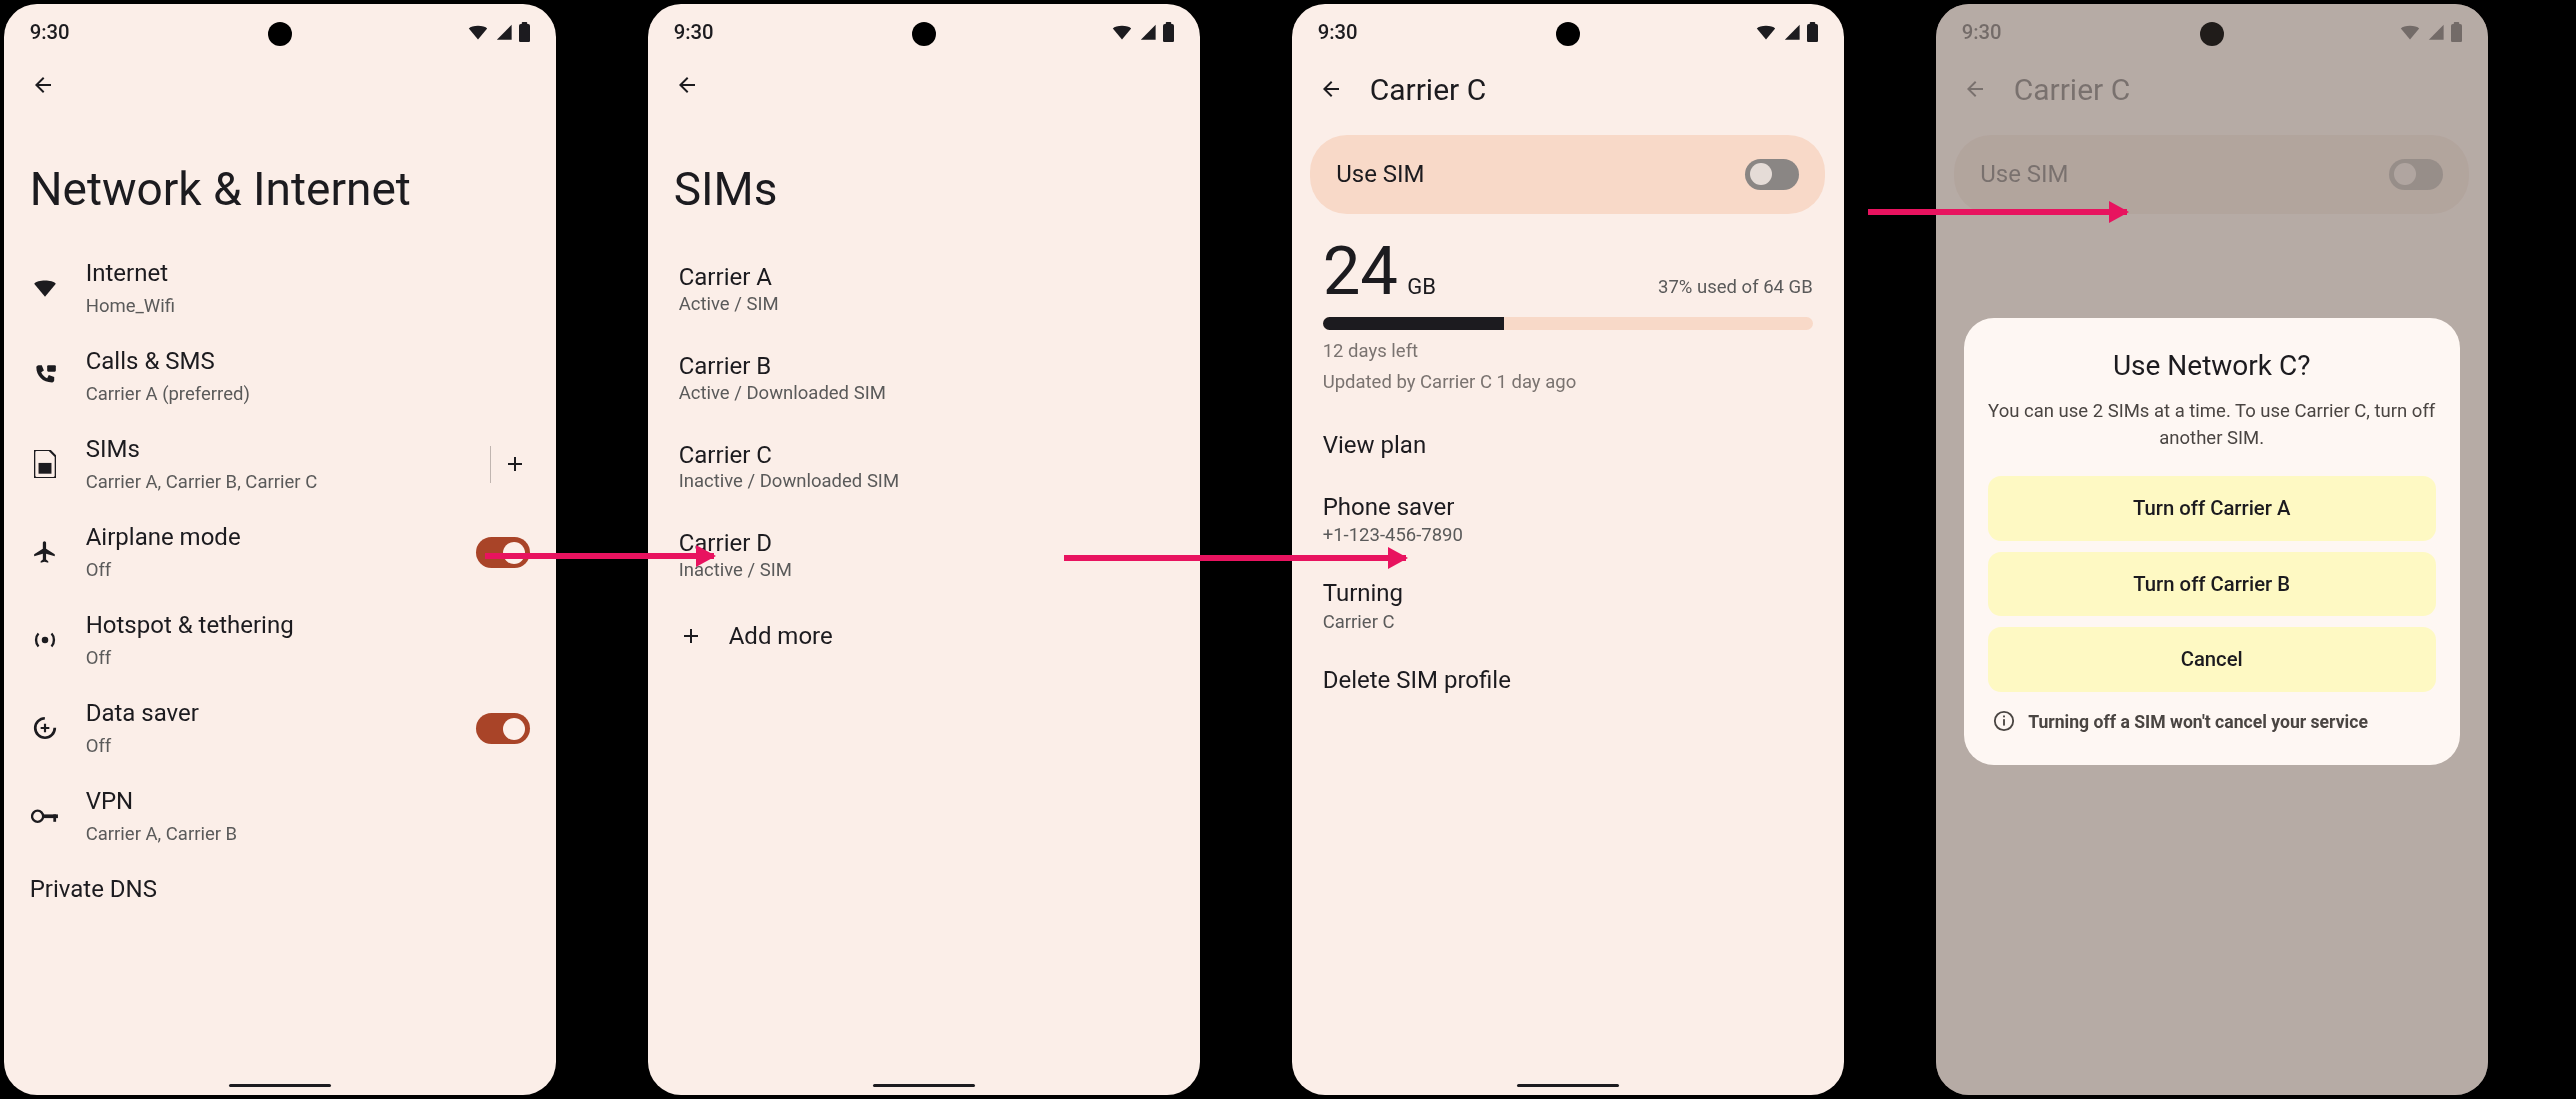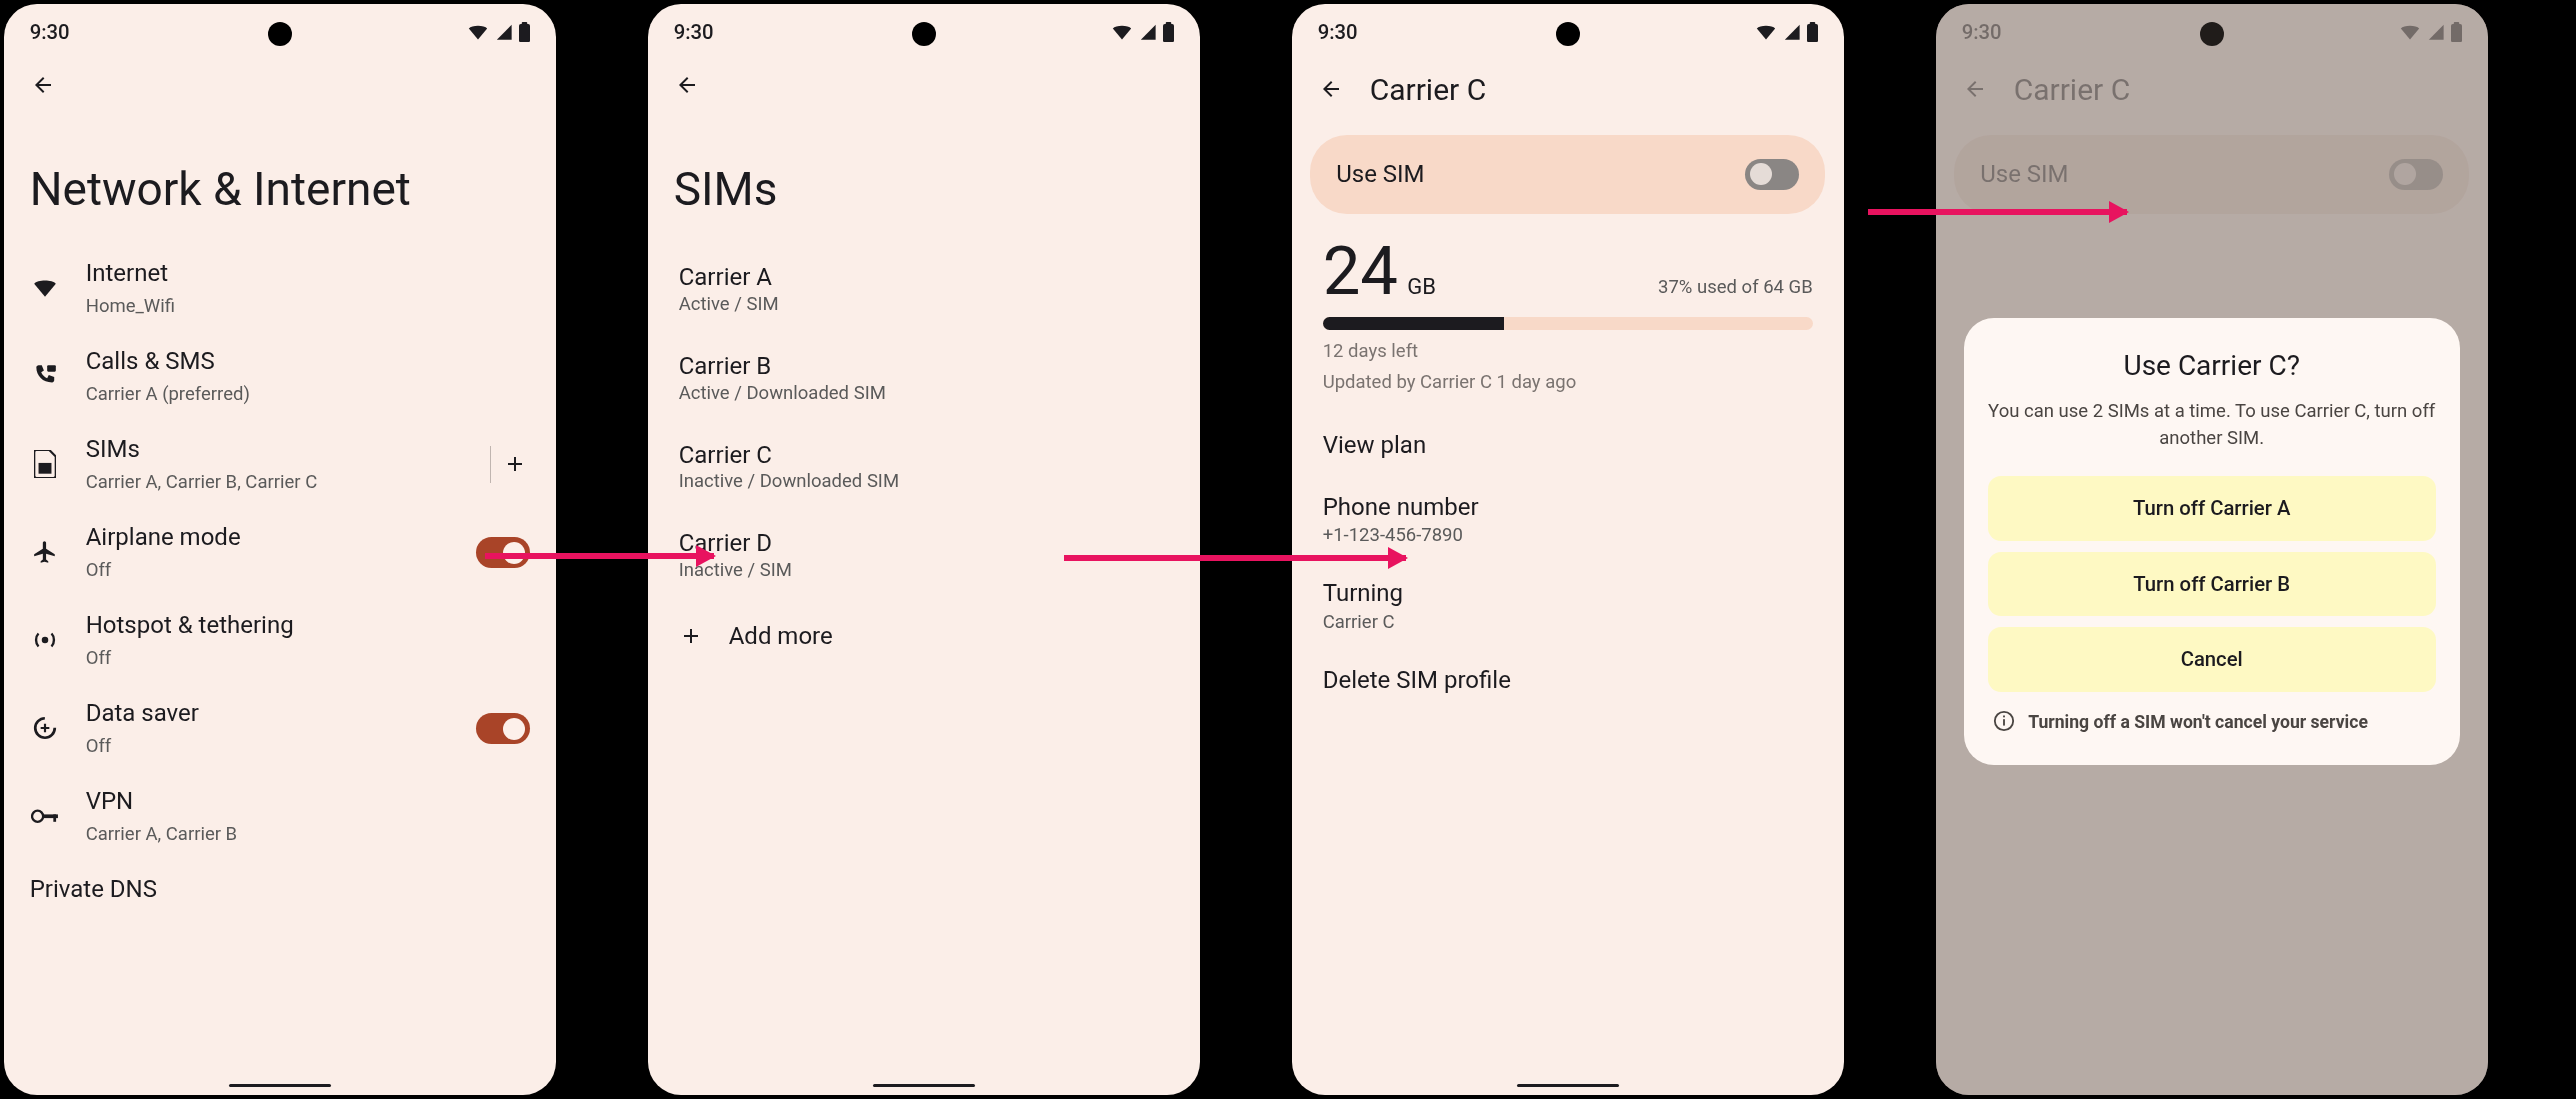--- a/index.html
+++ b/index.html
@@ -353,21 +353,21 @@
       <div class="progress-fill" style="width:37%"></div>
     </div>
     <div class="data-meta">12 days left</div>
     <div class="data-meta">Updated by Carrier C 1 day ago</div>
   </div>
 
   <div class="detail-item">
     <div class="detail-title">View plan</div>
   </div>
   <div class="detail-item">
-    <div class="detail-title">Phone number</div>
+    <div class="detail-title">Phone saver</div>
     <div class="detail-sub">+1-123-456-7890</div>
   </div>
   <div class="detail-item">
     <div class="detail-title">Turning</div>
     <div class="detail-sub">Carrier C</div>
   </div>
   <div class="detail-item">
     <div class="detail-title">Delete SIM profile</div>
   </div>
   <div class="home-indicator"></div>
@@ -402,21 +402,21 @@
     <div class="pill-row" style="background:#ecd8cd">
       <span class="pill-label">Use SIM</span>
       <div class="toggle off">
           <div class="toggle-knob"></div>
         </div>
     </div>
   </div>
 
   <div class="scrim"></div>
   <div class="dialog">
-    <div class="dialog-title">Use Carrier C?</div>
+    <div class="dialog-title">Use Network C?</div>
     <div class="dialog-desc">You can use 2 SIMs at a time. To use Carrier C, turn off another SIM.</div>
     <div class="dialog-btn">Turn off Carrier A</div>
     <div class="dialog-btn">Turn off Carrier B</div>
     <div class="dialog-btn">Cancel</div>
     <div class="dialog-info">
       <svg width="22" height="22" viewBox="0 0 24 24" style="flex-shrink:0">
           <circle cx="12" cy="12" r="10" stroke="#4a4542" stroke-width="2" fill="none"></circle>
           <rect x="11" y="10" width="2" height="7" fill="#4a4542"></rect>
           <rect x="11" y="6" width="2" height="2" fill="#4a4542"></rect>
         </svg>

